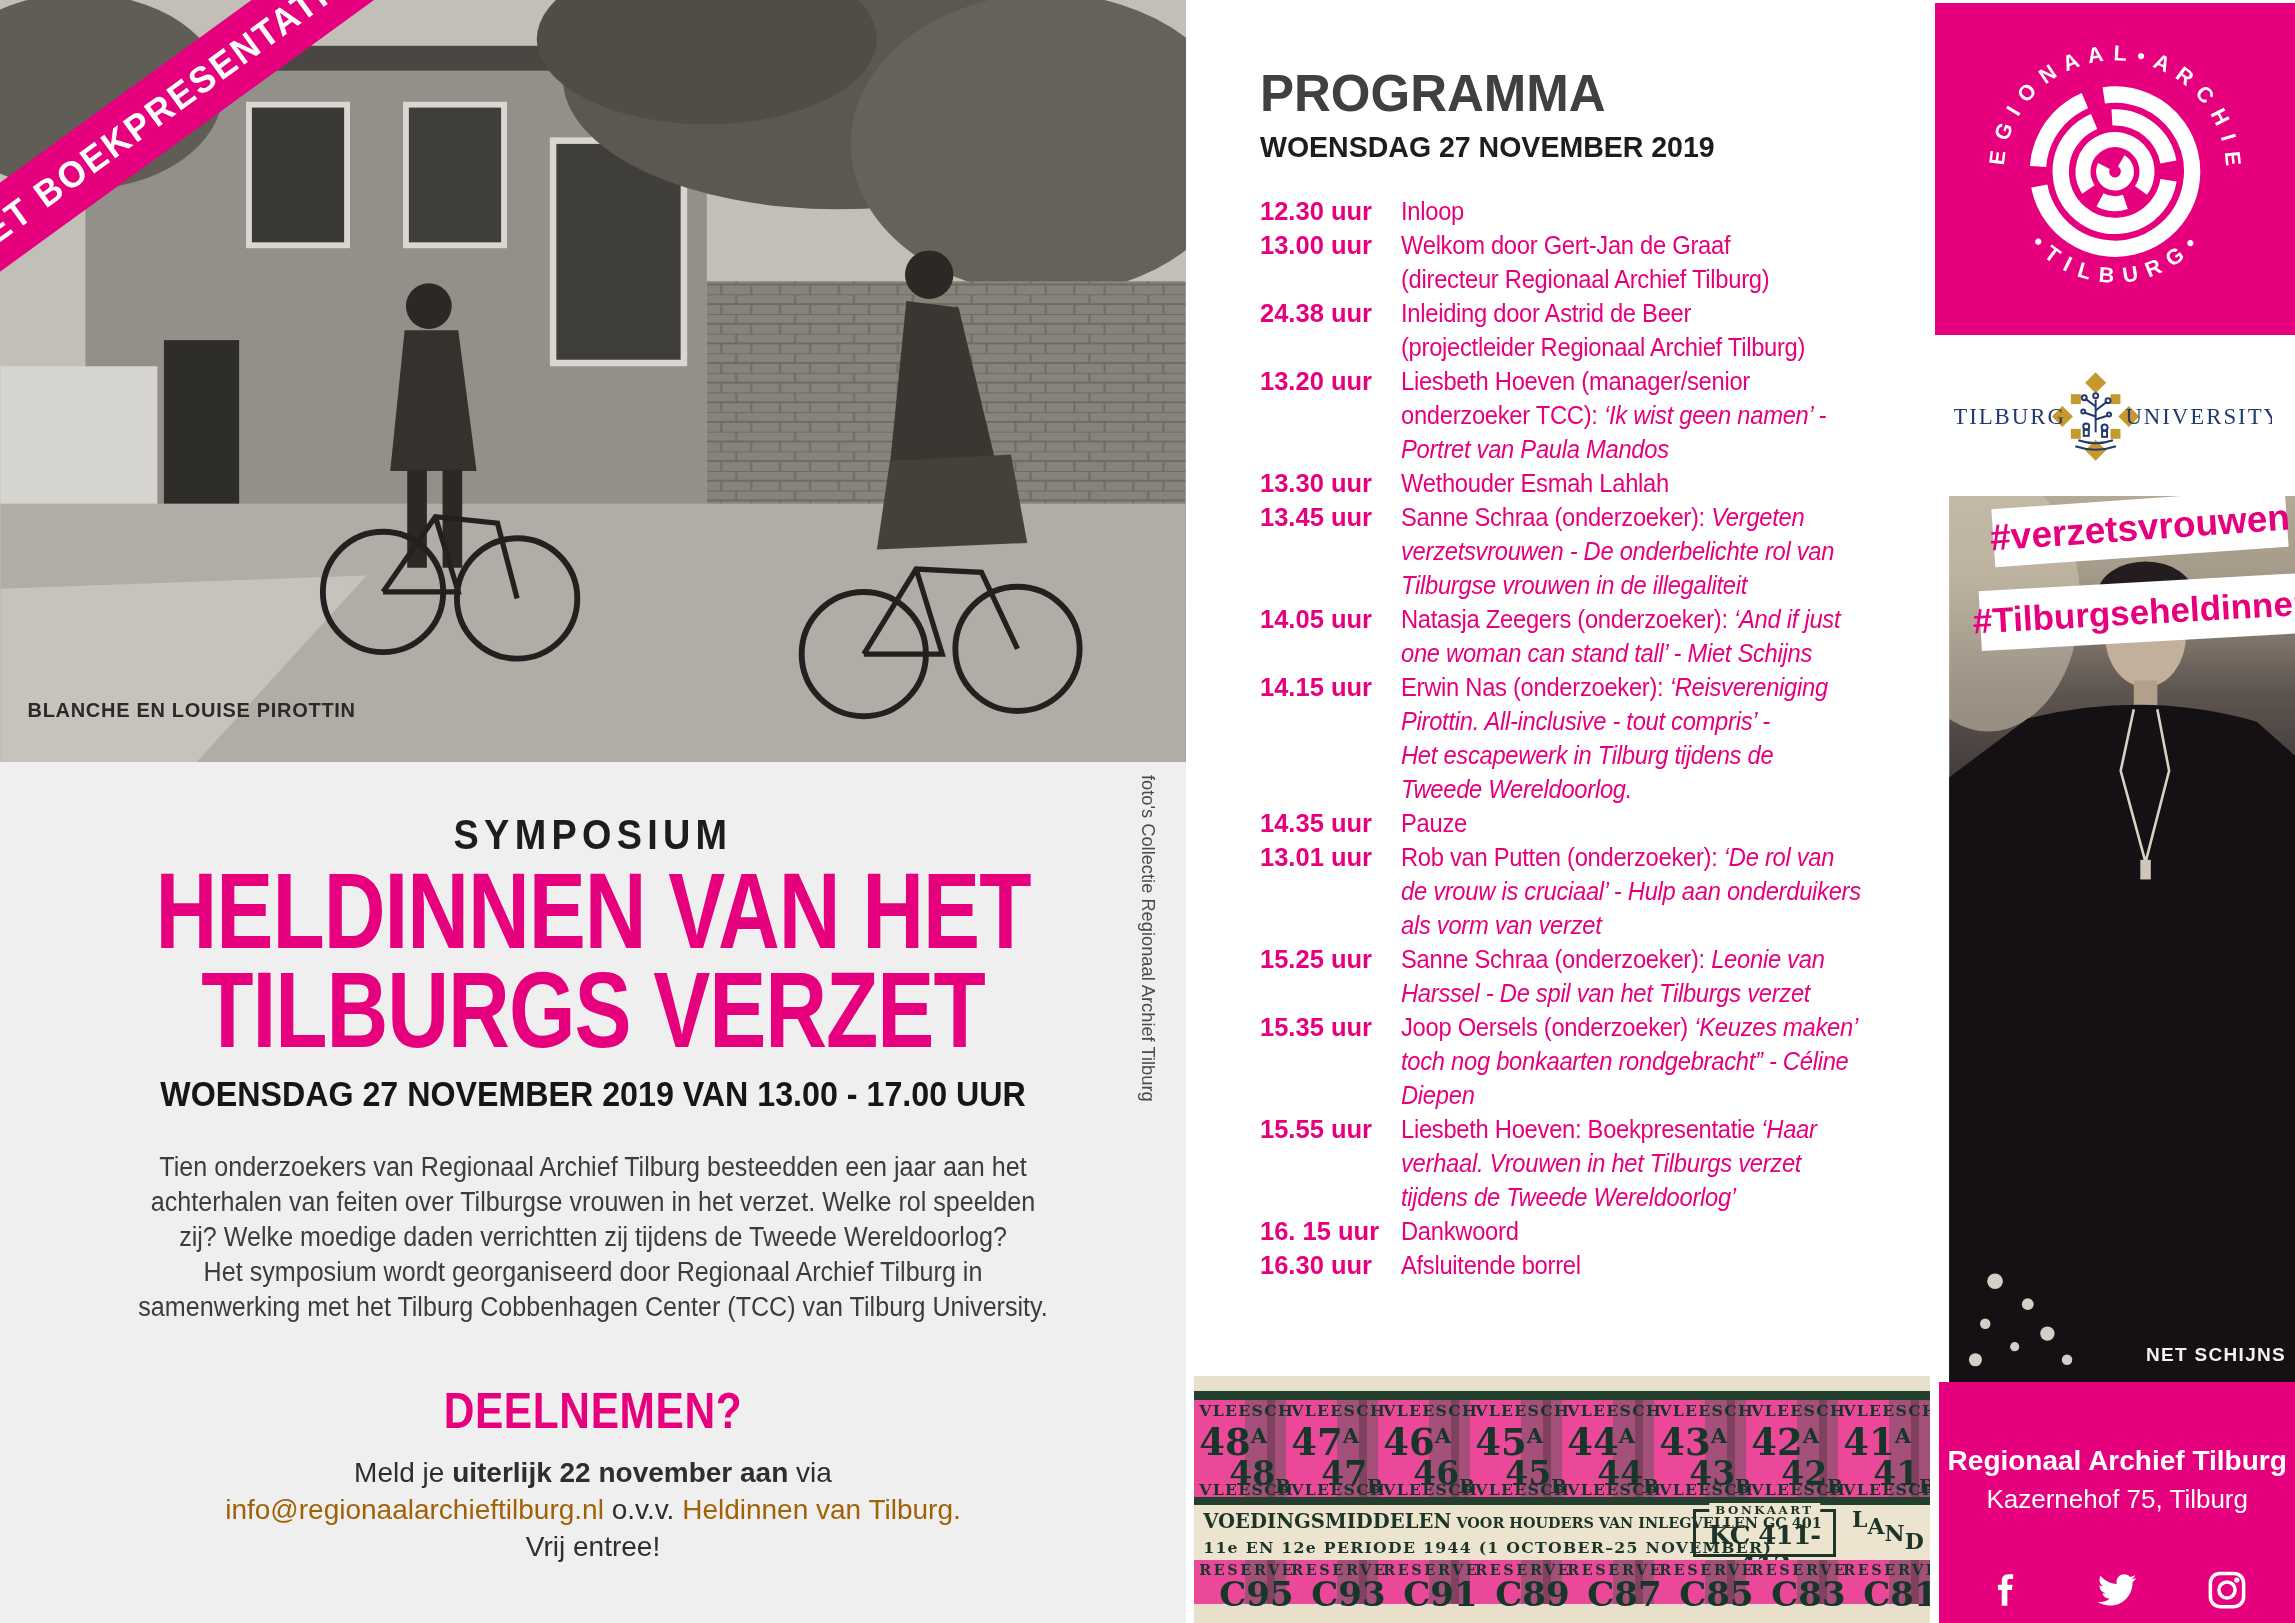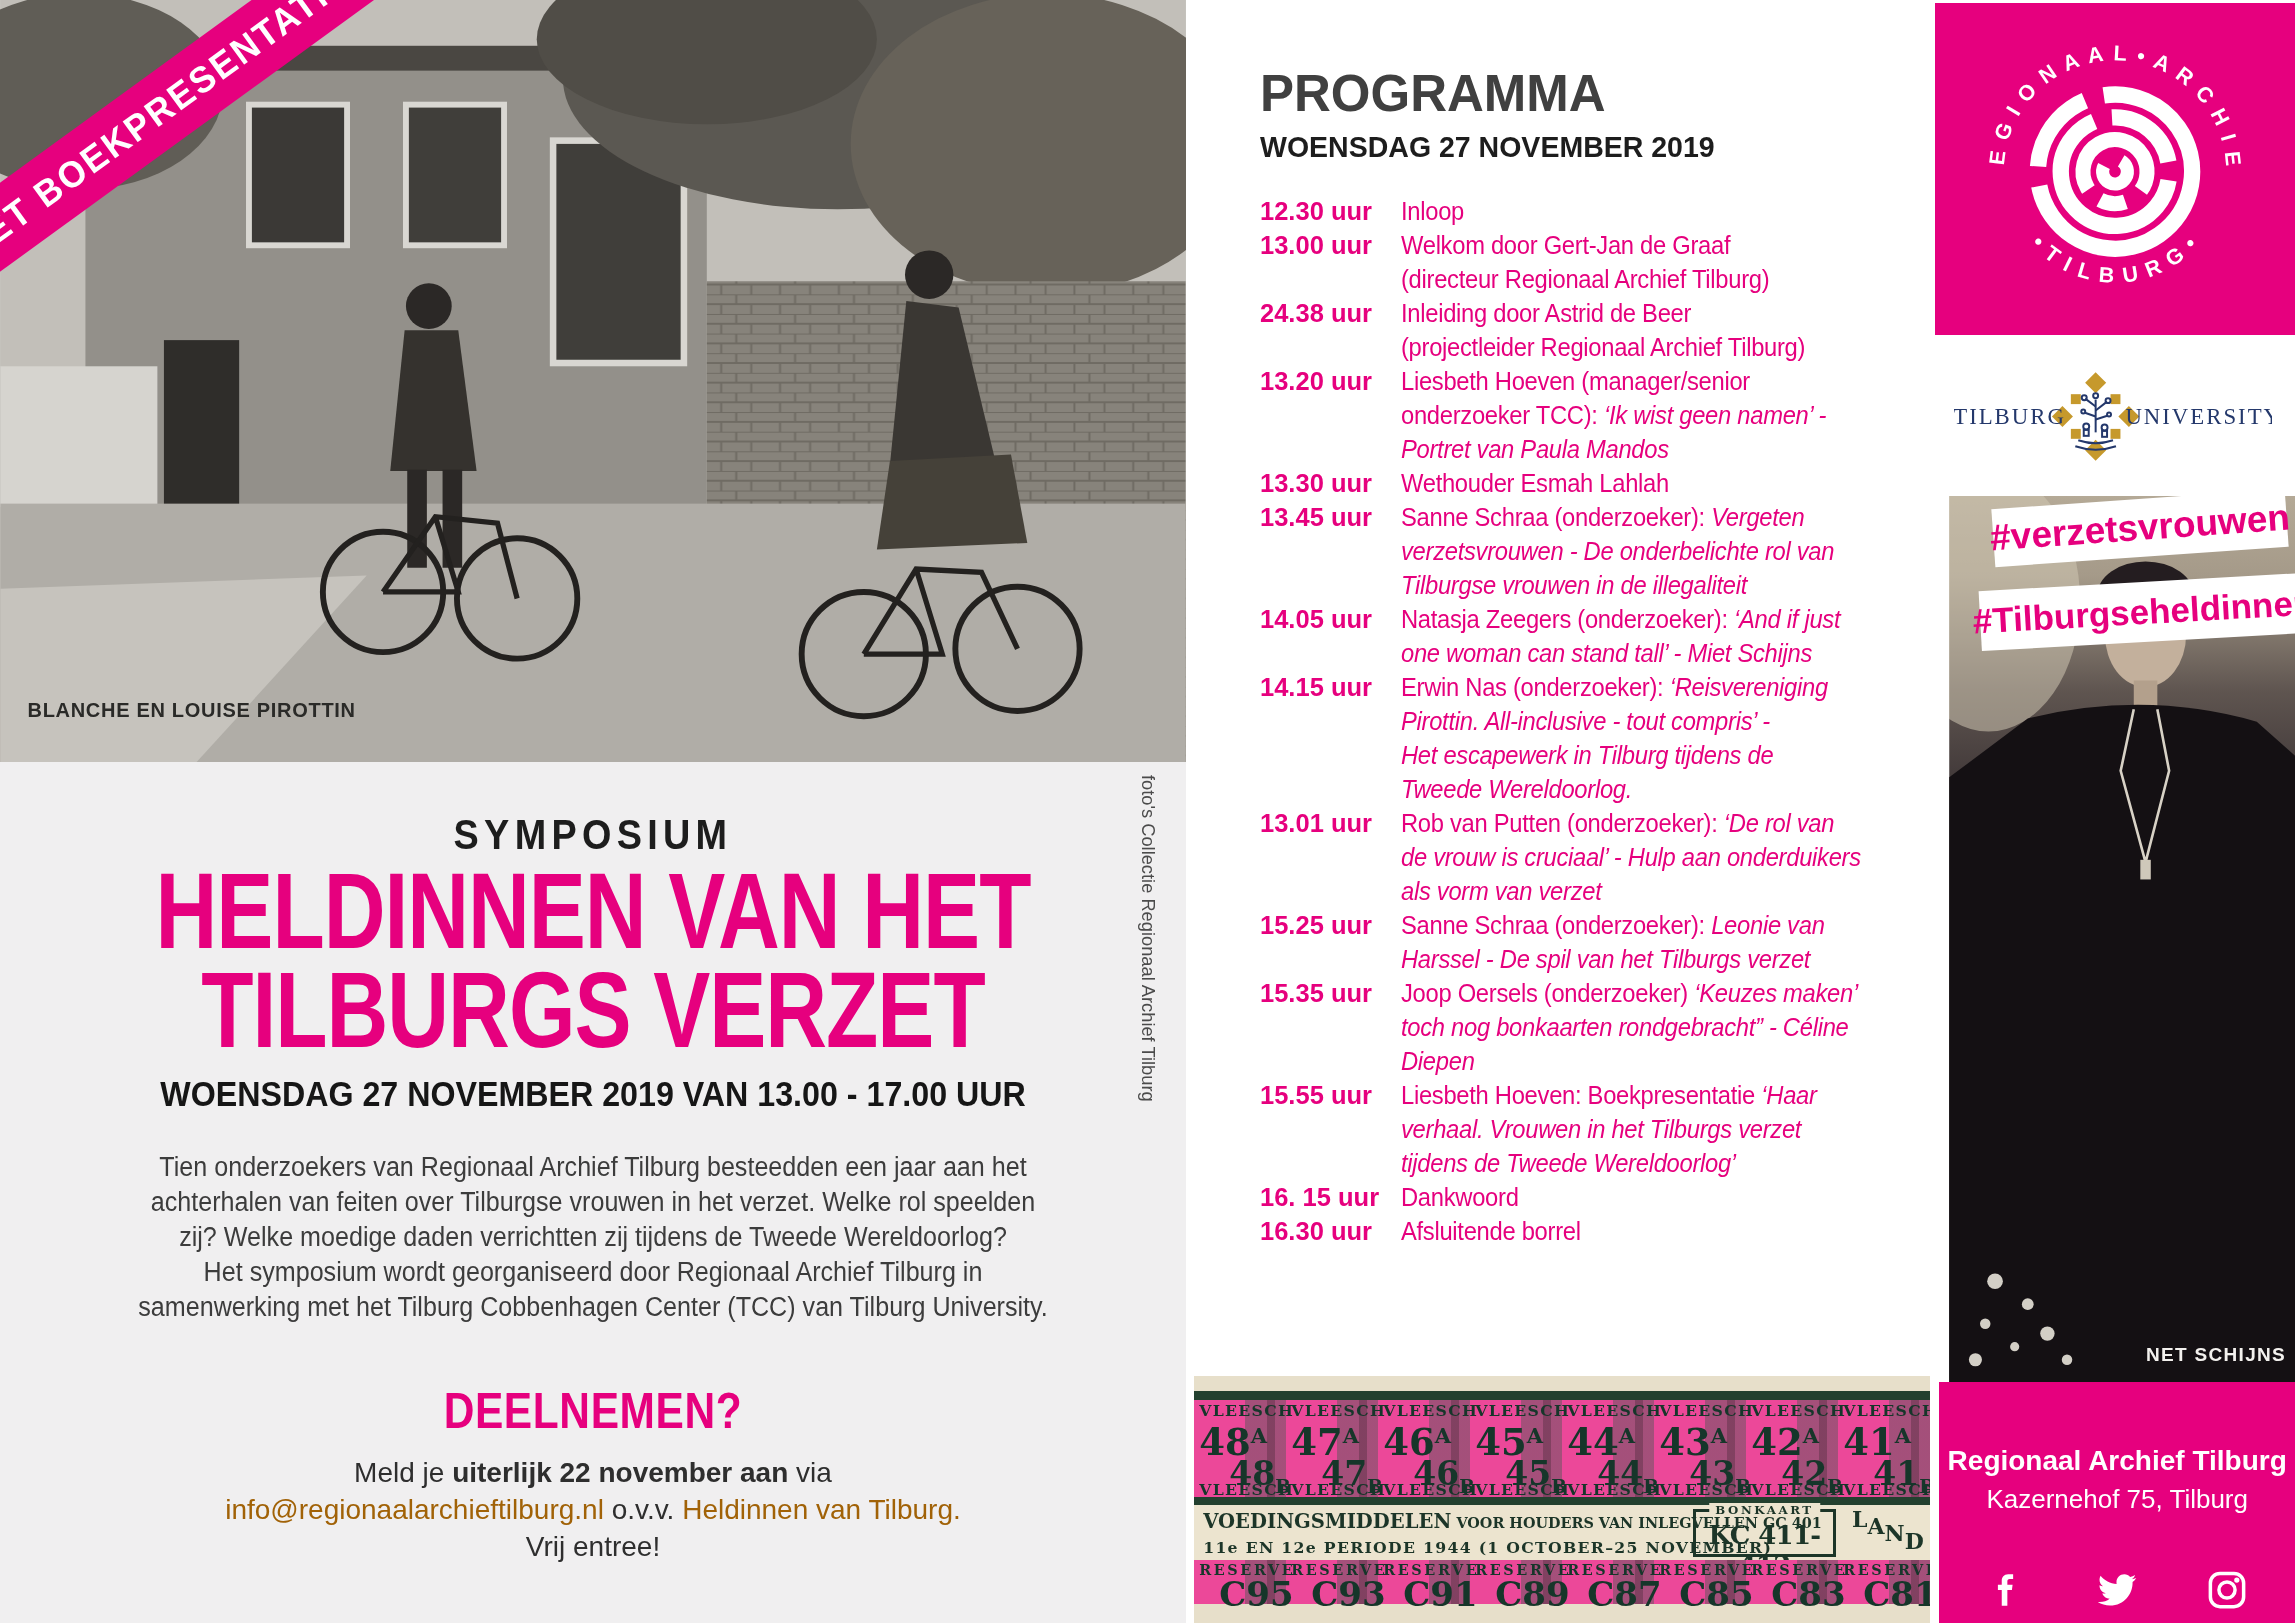--- a/index.html
+++ b/index.html
@@ -236,20 +236,24 @@
           <div class="prog-time"></div>
           <div class="prog-desc"><span class="it">Pirottin. All-inclusive - tout compris’ -</span></div>
         </div>
         <div class="prog-row">
           <div class="prog-time"></div>
           <div class="prog-desc"><span class="it">Het escapewerk in Tilburg tijdens de</span></div>
         </div>
         <div class="prog-row">
           <div class="prog-time"></div>
           <div class="prog-desc"><span class="it">Tweede Wereldoorlog.</span></div>
+        </div>
+        <div class="prog-row">
+          <div class="prog-time">14.35 uur</div>
+          <div class="prog-desc"><span>Pauze</span></div>
         </div>
         <div class="prog-row">
           <div class="prog-time">13.01 uur</div>
           <div class="prog-desc"><span>Rob van Putten (onderzoeker): </span><span class="it">‘De rol van</span></div>
         </div>
         <div class="prog-row">
           <div class="prog-time"></div>
           <div class="prog-desc"><span class="it">de vrouw is cruciaal’ - Hulp aan onderduikers</span></div>
         </div>
         <div class="prog-row">

